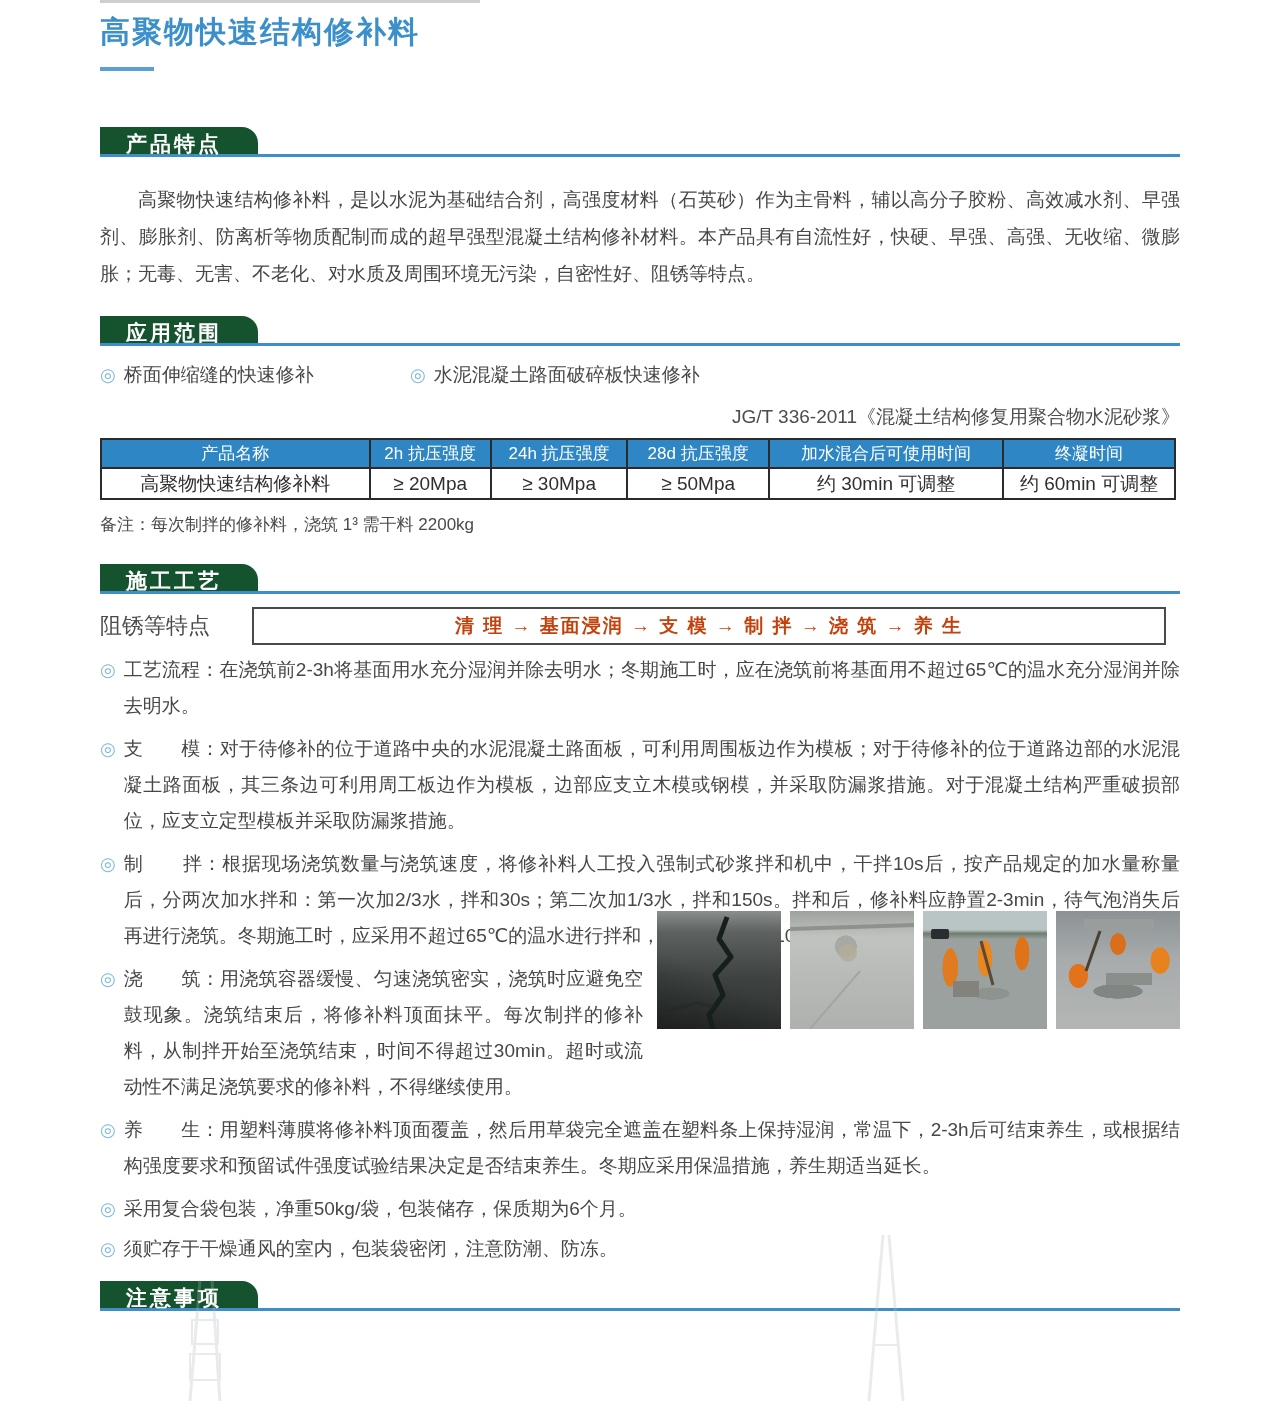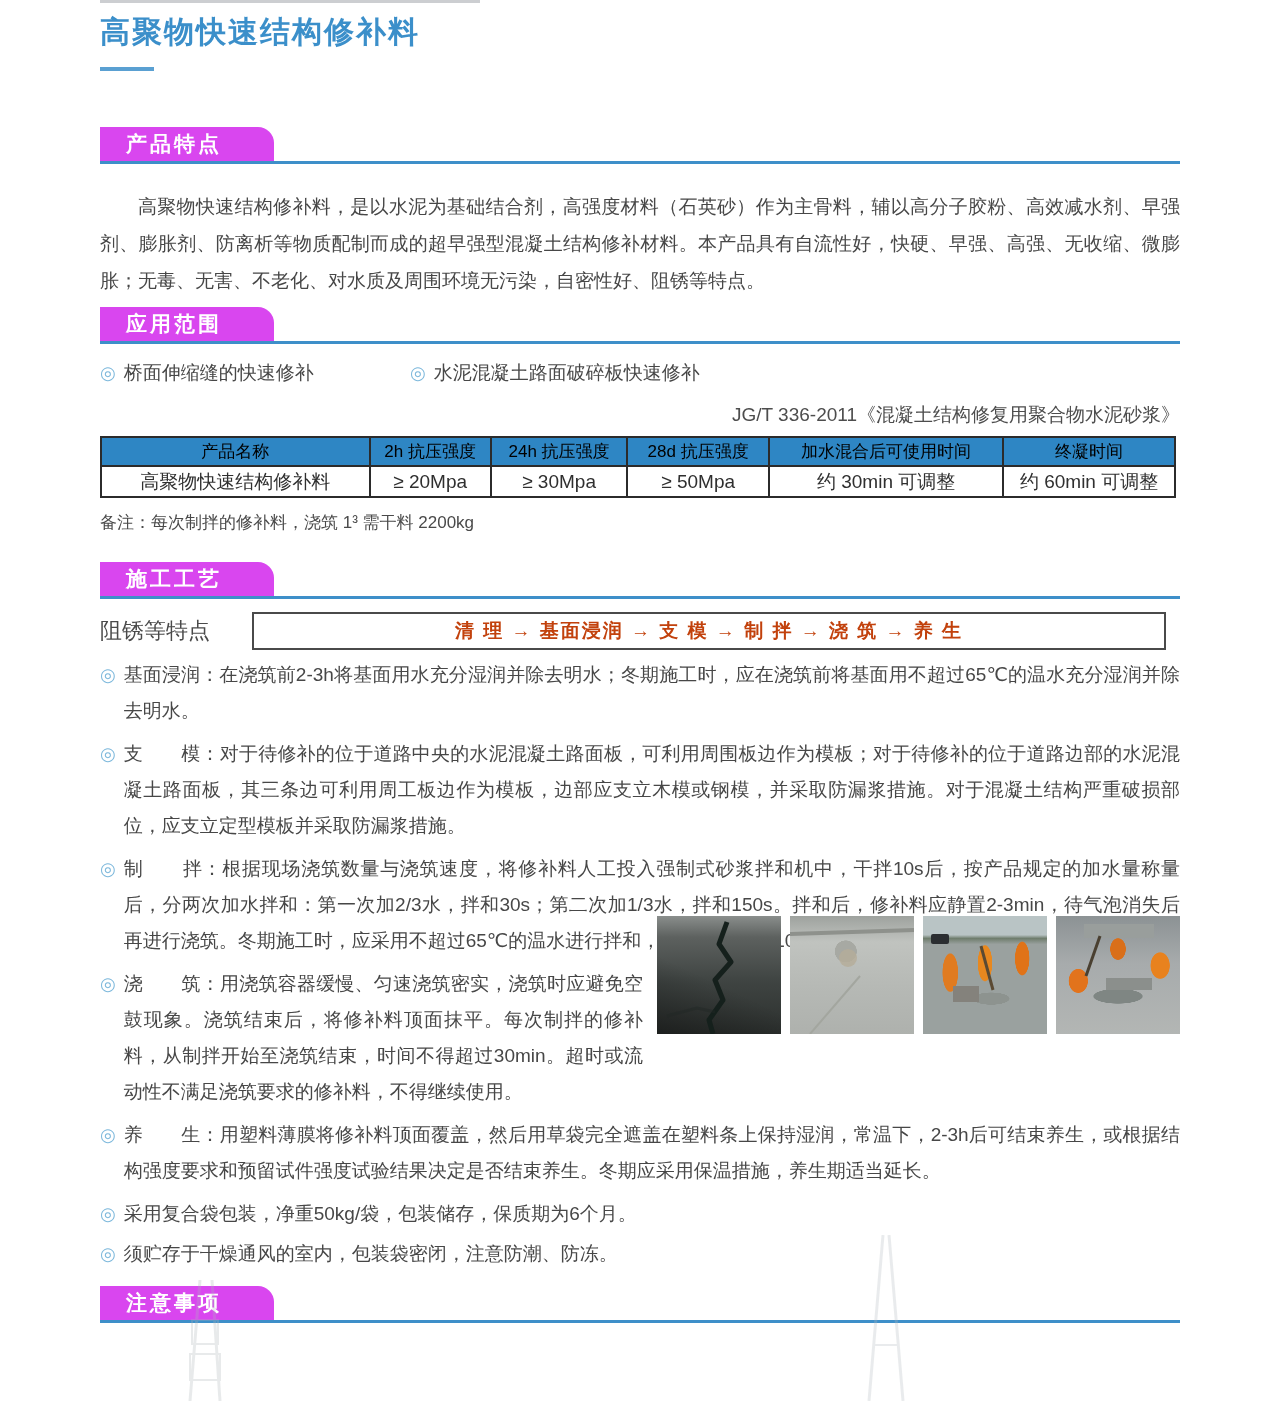--- a/index.html
+++ b/index.html
@@ -12,42 +12,42 @@
   .content { width:1080px; margin-left:100px; position:relative; }
 
   
   .doc-title { padding-top:12px; font-size:30px; font-weight:bold; color:#3b8fca; letter-spacing:2px; }
   .title-dash { width:54px; height:4px; background:#5aa0d2; margin-top:14px; }
   .top-sliver { position:absolute; left:100px; top:0; width:380px; height:3px; background:#8d9398; opacity:.45; }
 
   
   .section-head { border-bottom:3px solid #3e8fc9; margin-top:0; line-height:0; }
   .section-tab {
-    display:inline-block; background:#d946ef; color:#ffffff;
+    display:inline-block; background:#14532d; color:#ffffff;
     font-size:21px; font-weight:bold; letter-spacing:3px;
-    line-height:33px; height:34px; padding:0 52px 0 26px;
+    line-height:33px; height:27px; padding:0 36px 0 26px;
     border-top-right-radius:16px; vertical-align:bottom;
   }
 
   
   .para { font-size:19px; line-height:37px; text-align:justify; color:#474747; }
   .indent { text-indent:2em; }
 
   .bullet-line { display:flex; align-items:flex-start; font-size:19px; line-height:30px; color:#474747; }
   .bullet-ico { color:#7eb9dc; font-size:18px; margin-right:8px; flex:0 0 auto; }
 
   
   .app-row { display:flex; margin-top:14px; }
   .app-row .bullet-line:first-child { width:310px; }
 
   
   .standard-line { text-align:right; font-size:19px; color:#4d4d4d; margin-top:14px; }
   table.spec { width:1076px; border-collapse:collapse; margin-top:8px; }
   table.spec th, table.spec td { border:2px solid #2b2b2b; text-align:center; }
-  table.spec th { background:#2e86c4; color:#000000; font-size:17px; font-weight:normal; height:29px; }
+  table.spec th { background:#2e86c4; color:#ffffff; font-size:17px; font-weight:normal; height:29px; }
   table.spec td { font-size:19px; color:#2f2f2f; height:31px; font-weight:500; }
   .col-name{width:25%;} .col-2h{width:11.3%;} .col-24h{width:12.7%;} .col-28d{width:13.2%;} .col-use{width:21.8%;} .col-final{width:16%;}
   .note-line { font-size:17px; color:#4a4a4a; margin-top:13px; }
 
   
   .flow-row { display:flex; align-items:center; margin-top:13px; }
   .flow-label { font-size:22px; color:#4a4a4a; flex:0 0 auto; }
   .flow-box {
     flex:1 1 auto; margin-left:42px; margin-right:14px; border:2px solid #4a4a4a;
     height:38px; display:flex; align-items:center; justify-content:center;
@@ -81,21 +81,21 @@
       radial-gradient(ellipse 16px 22px at 84% 42%, #e8821e 58%, transparent 62%),
       radial-gradient(ellipse 40px 12px at 50% 68%, #7f8683 60%, transparent 63%),
       linear-gradient(180deg,#8c9294 0%,#a7abac 40%,#b3b6b4 100%); }
 
   
   .pack-item { margin-top:10px; }
 
   
   .wm { position:absolute; opacity:.28; }
 
-  .mt8{margin-top:8px;} .mt17{margin-top:17px;}
+  .mt8{margin-top:24px;} .mt17{margin-top:17px;}
   .mt24{margin-top:24px;} .mt28{margin-top:28px;} .mt56{margin-top:56px;}
 </style>
 </head>
 <body>
 
 <div class="top-sliver"></div>
 
 <div class="content">
 
   <h1 class="doc-title">高聚物快速结构修补料</h1>
@@ -150,21 +150,21 @@
     <span class="section-tab">施工工艺</span>
   </div>
 
   <div class="flow-row">
     <span class="flow-label">阻锈等特点</span>
     <div class="flow-box">清  理 → 基面浸润 → 支  模 → 制  拌 → 浇  筑 → 养  生</div>
   </div>
 
   <div class="step">
     <span class="bullet-ico">◎</span>
-    <span class="step-text">基面浸润：在浇筑前2-3h将基面用水充分湿润并除去明水；冬期施工时，应在浇筑前将基面用不超过65℃的温水充分湿润并除去明水。</span>
+    <span class="step-text">工艺流程：在浇筑前2-3h将基面用水充分湿润并除去明水；冬期施工时，应在浇筑前将基面用不超过65℃的温水充分湿润并除去明水。</span>
   </div>
 
   <div class="step">
     <span class="bullet-ico">◎</span>
     <span class="step-text">支　　模：对于待修补的位于道路中央的水泥混凝土路面板，可利用周围板边作为模板；对于待修补的位于道路边部的水泥混凝土路面板，其三条边可利用周工板边作为模板，边部应支立木模或钢模，并采取防漏浆措施。对于混凝土结构严重破损部位，应支立定型模板并采取防漏浆措施。</span>
   </div>
 
   <div class="step">
     <span class="bullet-ico">◎</span>
     <span class="step-text">制　　拌：根据现场浇筑数量与浇筑速度，将修补料人工投入强制式砂浆拌和机中，干拌10s后，按产品规定的加水量称量后，分两次加水拌和：第一次加2/3水，拌和30s；第二次加1/3水，拌和150s。拌和后，修补料应静置2-3min，待气泡消失后再进行浇筑。冬期施工时，应采用不超过65℃的温水进行拌和，浇筑温度应在10℃以上。</span>

